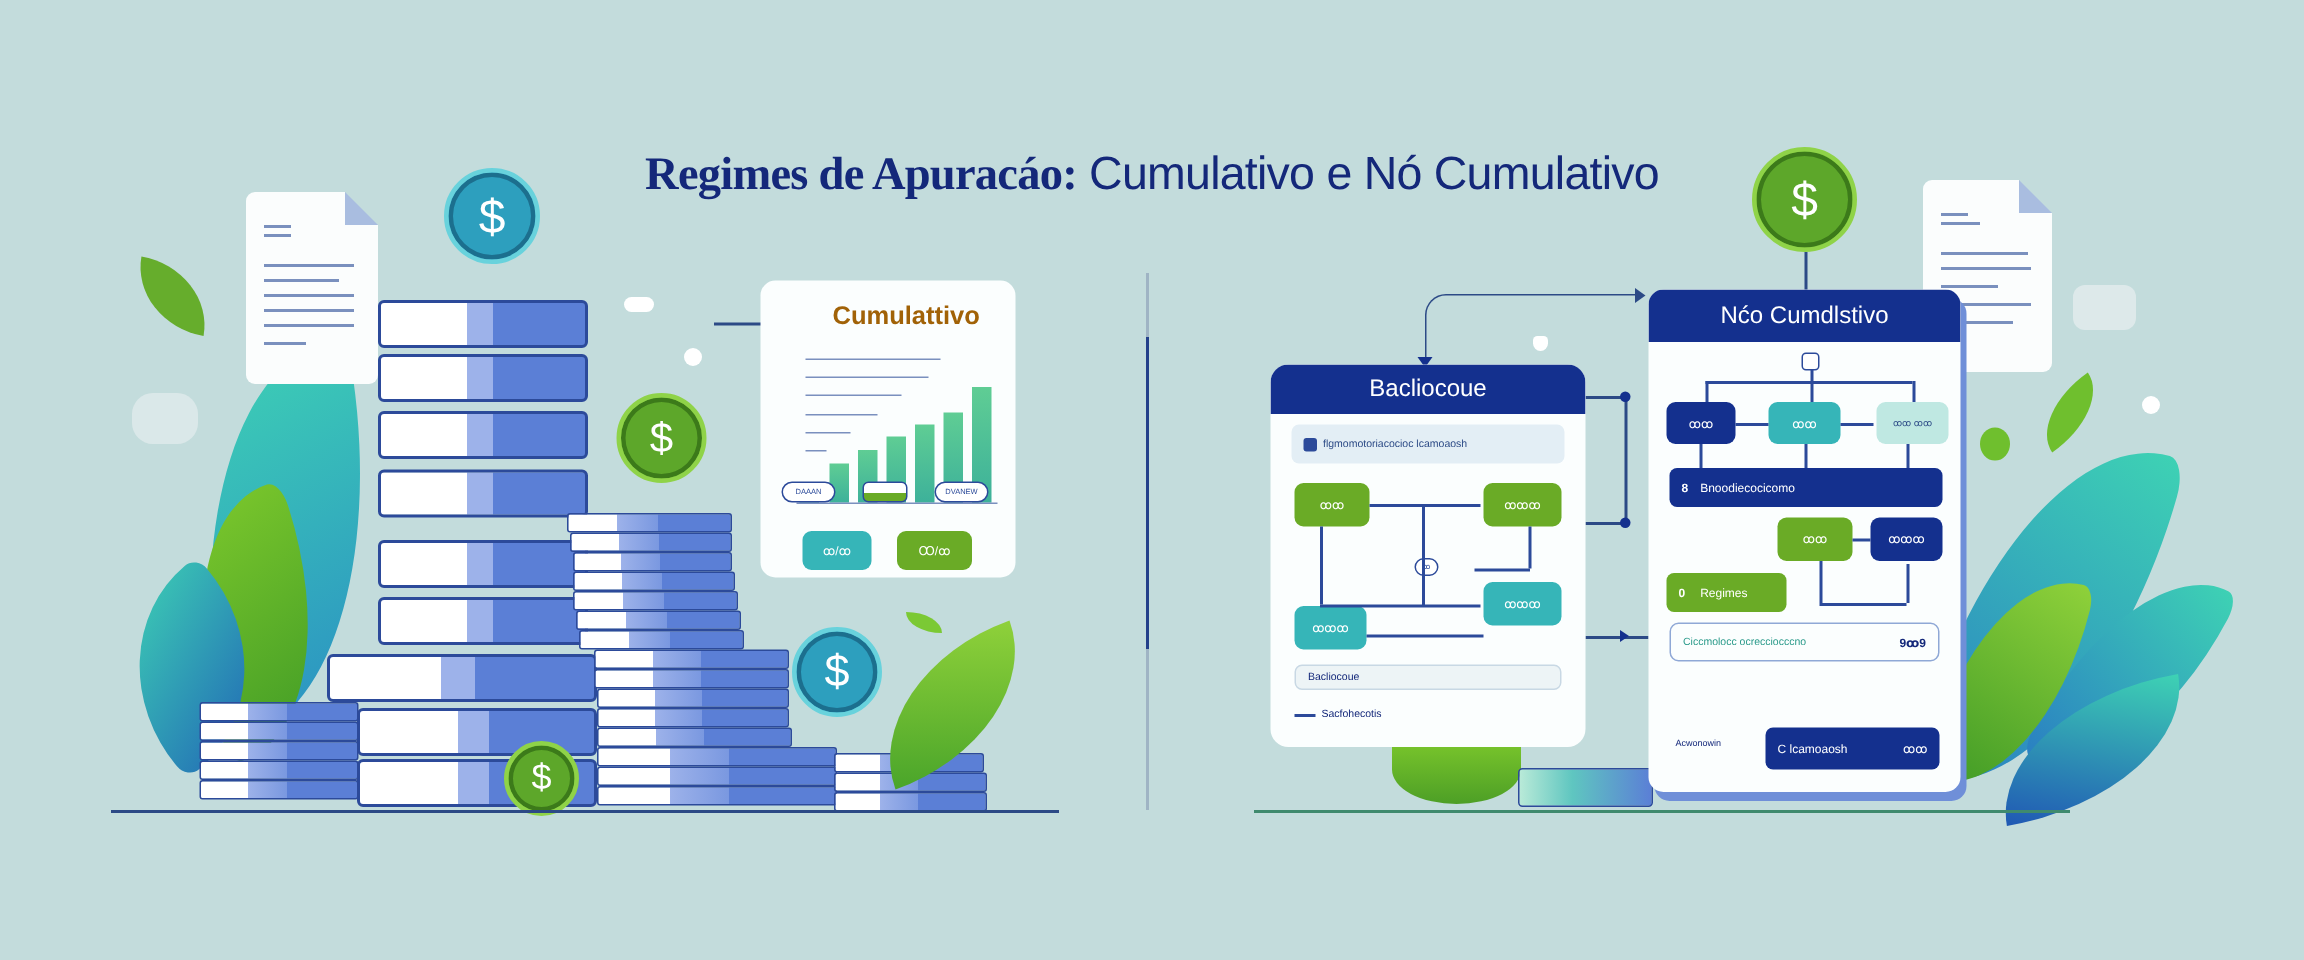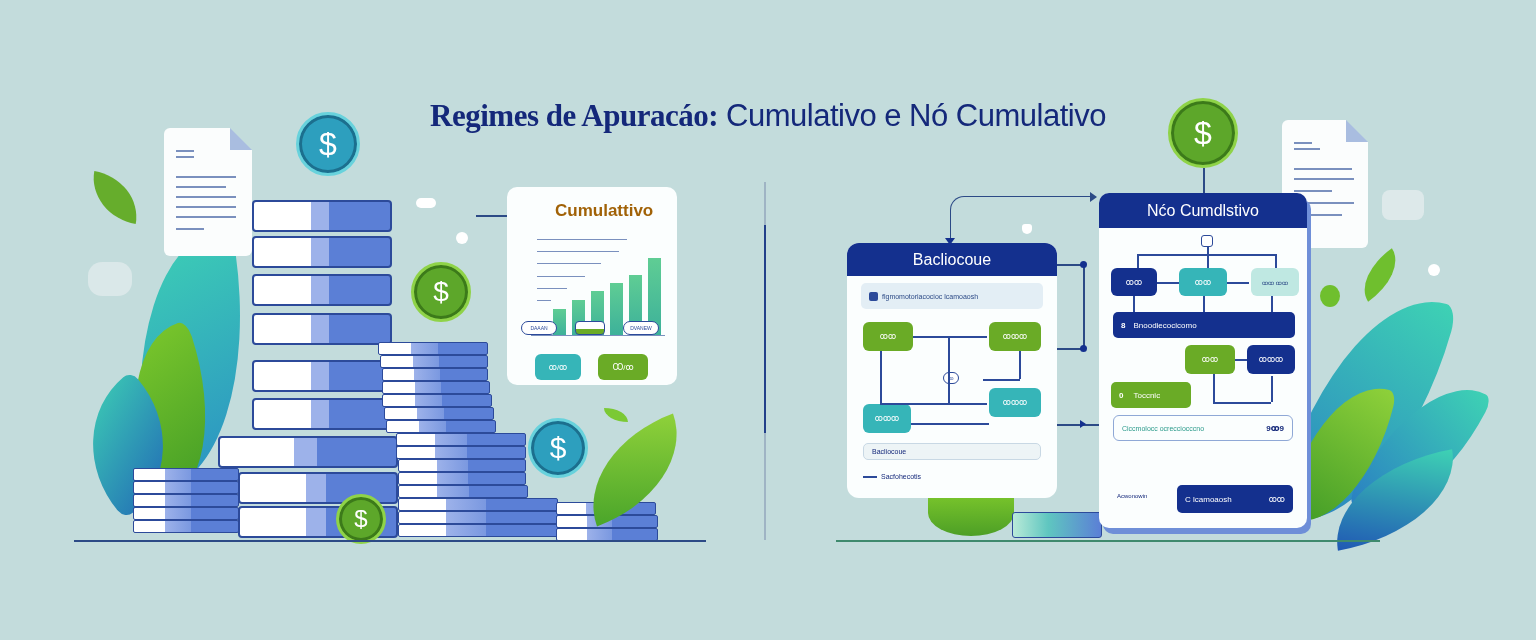--- a/index.html
+++ b/index.html
@@ -302,21 +302,21 @@
 
   <div class="box" style="left:86px;top:152px;width:50px;height:29px;background:#6aab26;">ꝏꝏ</div>
   <div class="box" style="left:148px;top:152px;width:48px;height:29px;background:#14308e;">ꝏꝏꝏ</div>
   <div class="connector" style="left:136px;top:166px;width:12px;height:1.5px;"></div>
   <div class="connector" style="left:114px;top:181px;width:1.5px;height:28px;"></div>
   <div class="connector" style="left:114px;top:209px;width:58px;height:1.5px;"></div>
   <div class="connector" style="left:172px;top:183px;width:1.5px;height:26px;"></div>
 
   <div class="field" style="left:12px;top:189px;width:80px;height:26px;background:#6aab26;color:#fff;font-size:8px;">
     <span style="font-weight:700;margin-right:10px;">0</span>
-    <span>Toccnic</span>
+    <span>Regimes</span>
   </div>
 
   <div class="row-outline" style="top:222px;">
     <span style="color:#2a9a8a;">Ciccmolocc ocrecciocccno</span>
     <span style="color:#14287a;font-weight:700;font-size:8px;">9ꝏ9</span>
   </div>
 
   <div class="abs" style="left:18px;top:300px;font-size:6px;color:#14287a;">Acwonowin</div>
   <div class="field" style="left:78px;top:292px;width:116px;height:28px;background:#14308e;color:#fff;font-size:8px;justify-content:space-between;padding:0 8px;">
     <span>C lcamoaosh</span>

